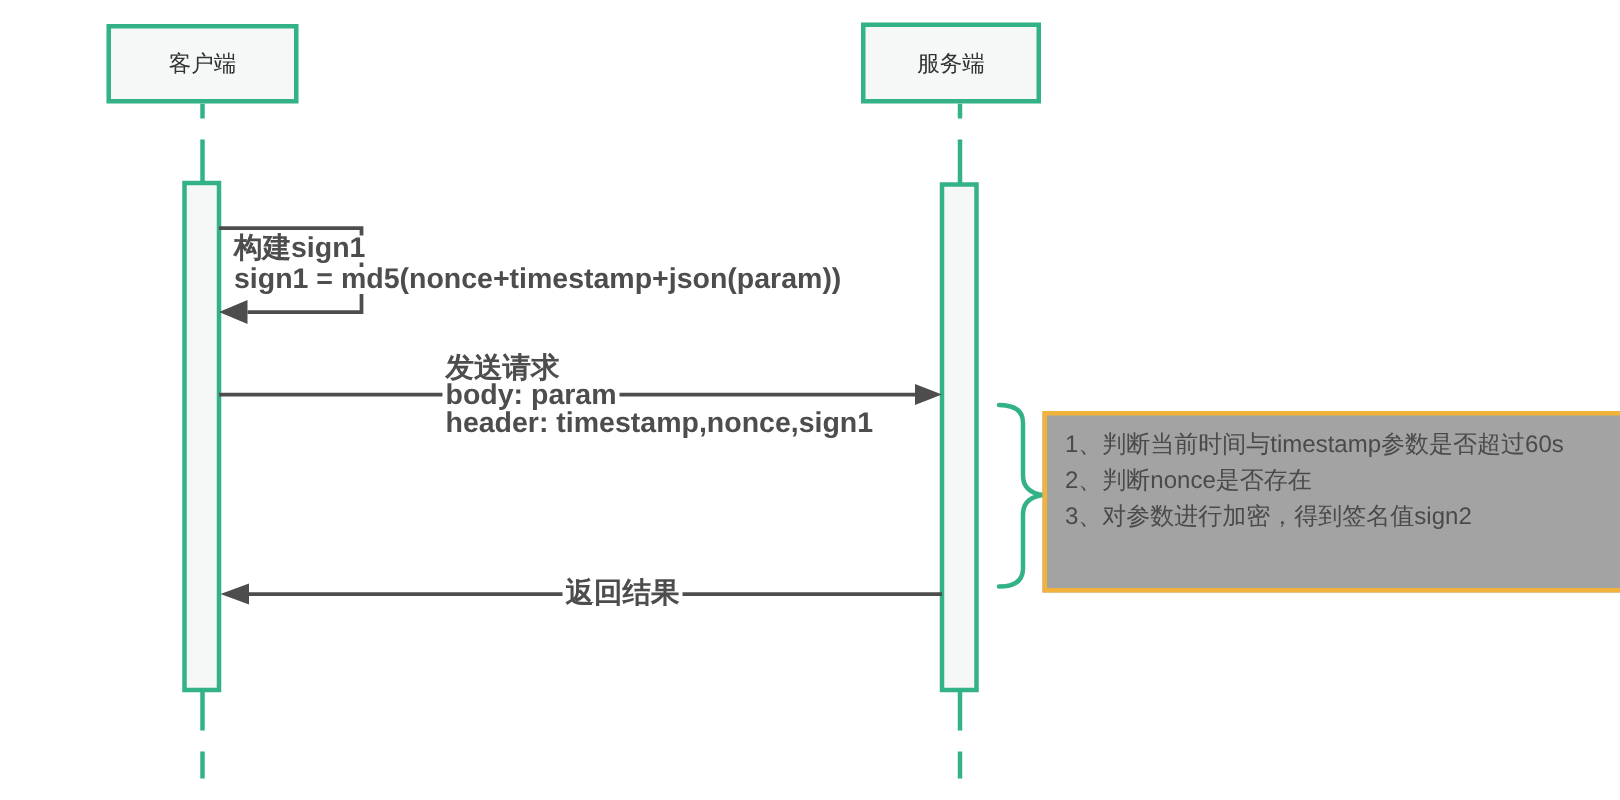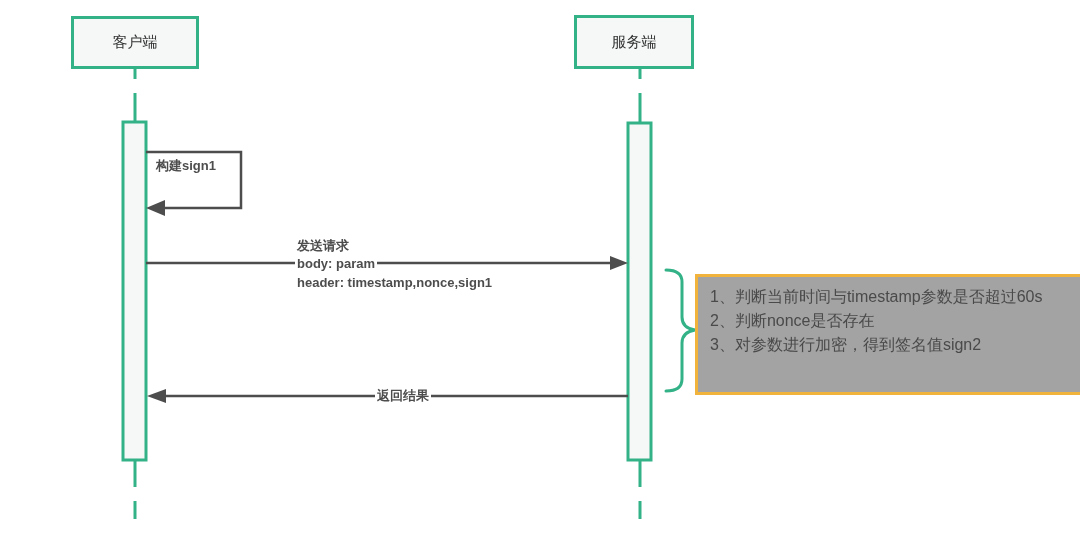--- a/index.html
+++ b/index.html
@@ -31,21 +31,21 @@
     justify-content: center;
     font-size: 15px;
     color: #333333;
   }
   .actor-box.client { left: 27px; top: 16px; width: 128px; height: 53px; }
   .actor-box.server { left: 530px; top: 15px; width: 120px; height: 54px; }
 
   .msg-label {
     position: absolute;
     white-space: nowrap;
-    font-size: 13px;
+    font-size: 19px;
     font-weight: 700;
     color: #4D4D4D;
     background: #ffffff;
     line-height: 18px;
     padding: 0 2px;
   }
   .lbl-self-title   { left: 110px; top: 157px; }
   .lbl-self-detail  { left: 110px; top: 178px; }
   .lbl-req-title    { left: 251px; top: 237px; }
   .lbl-req-body     { left: 251px; top: 255px; }
@@ -98,20 +98,21 @@
   </svg>
 
   <div class="actor-box client">
     <span>客户端</span>
   </div>
   <div class="actor-box server">
     <span>服务端</span>
   </div>
 
   <div class="msg-label lbl-self-title">构建sign1</div>
+  <div class="msg-label lbl-self-detail">sign1 = md5(nonce+timestamp+json(param))</div>
 
   <div class="msg-label lbl-req-title">发送请求</div>
   <div class="msg-label lbl-req-body">body: param</div>
   <div class="msg-label lbl-req-header">header: timestamp,nonce,sign1</div>
 
   <div class="msg-label lbl-return">返回结果</div>
 
   <div class="note-box">
     <div class="note-item">1、判断当前时间与timestamp参数是否超过60s</div>
     <div class="note-item">2、判断nonce是否存在</div>

